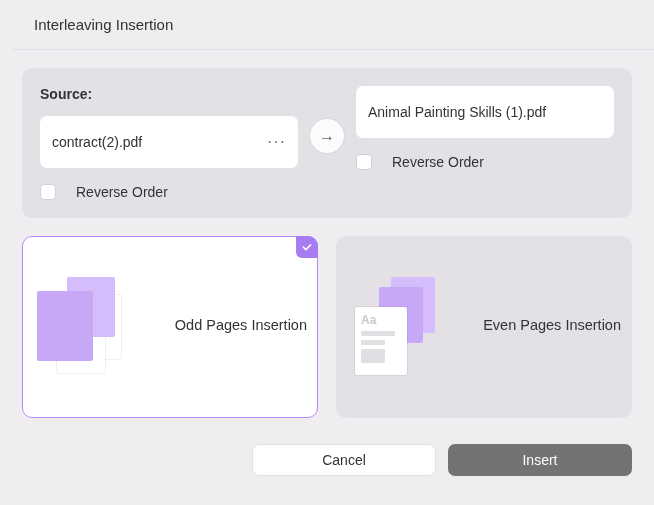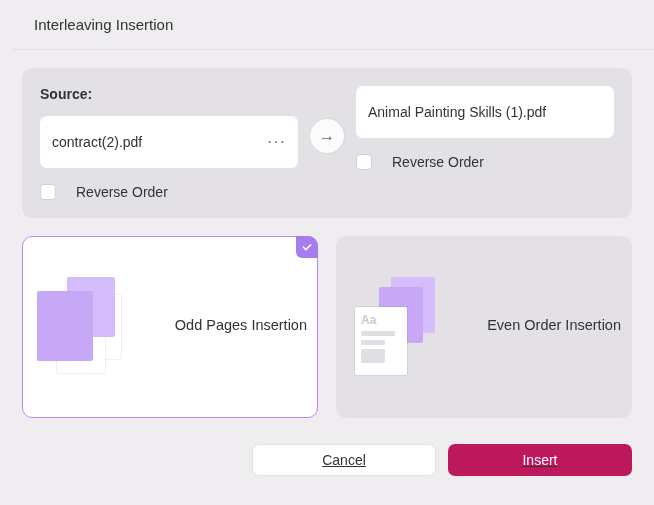--- a/index.html
+++ b/index.html
@@ -182,40 +182,39 @@
     .option-label {
       font-size: 14.5px;
       color: #333;
       text-align: center;
     }
     .footer {
       display: flex;
       justify-content: flex-end;
       gap: 12px;
       padding: 26px 22px 0 22px;
-      text-decoration: underline;
     }
     .btn {
       width: 184px;
       height: 32px;
       border-radius: 7px;
       display: flex;
       align-items: center;
       justify-content: center;
       font-size: 14px;
       cursor: pointer;
       border: none;
     }
     .btn-cancel {
       background: #fff;
       color: #333;
       border: 1px solid #e2e0e4;
     }
     .btn-primary {
-      background: #be185d;
+      background: #737373;
       color: #fff;
     }
   </style>
 </head>
 <body>
 
 <div class="header">
   <div class="header-title">Interleaving Insertion</div>
 </div>
 
@@ -278,21 +277,21 @@
       <div class="thumb-wrap">
         <div class="psheet" style="left:44px; top:0; width:44px; height:56px; background:#d5bcfa;"></div>
         <div class="psheet" style="left:32px; top:10px; width:44px; height:56px; background:#c7a8f7;"></div>
         <div class="doc" style="left:8px; top:30px; width:52px; height:68px;">
           <div class="aa">Aa</div>
           <div class="line med"></div>
           <div class="line short"></div>
           <div class="block"></div>
         </div>
       </div>
-      <div class="option-label">Even Order Insertion</div>
+      <div class="option-label">Even Pages Insertion</div>
     </div>
 
   </div>
 
 </div>
 
 <div class="footer">
   <button class="btn btn-cancel">Cancel</button>
   <button class="btn btn-primary">Insert</button>
 </div>

